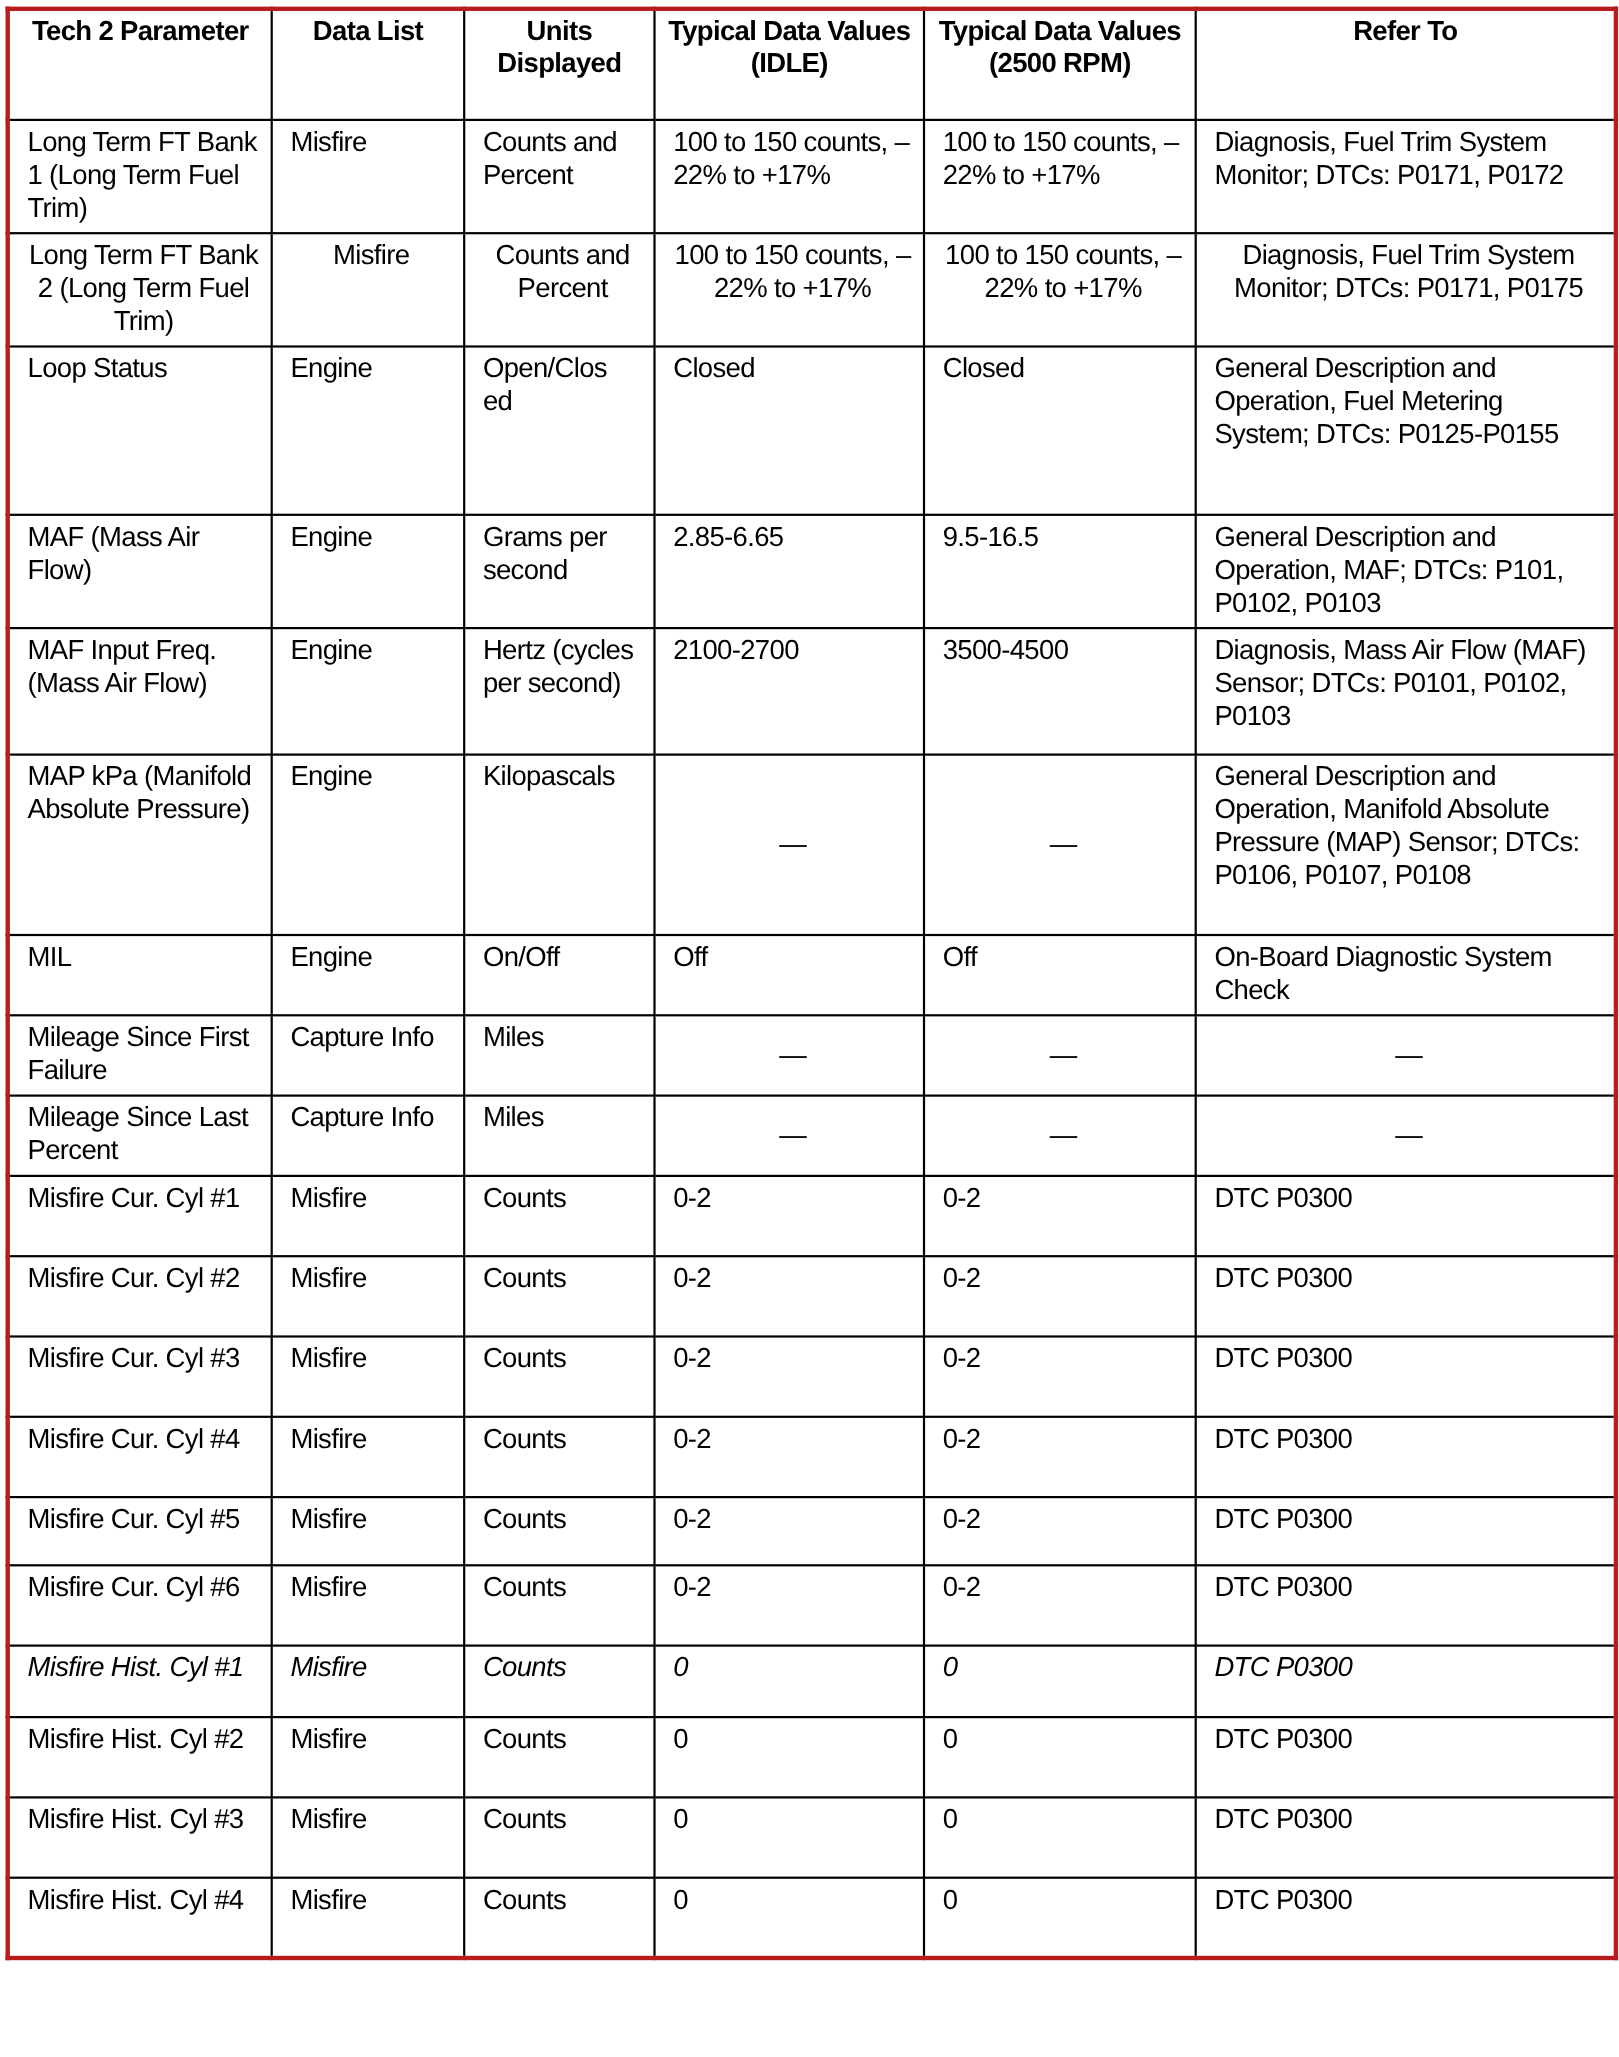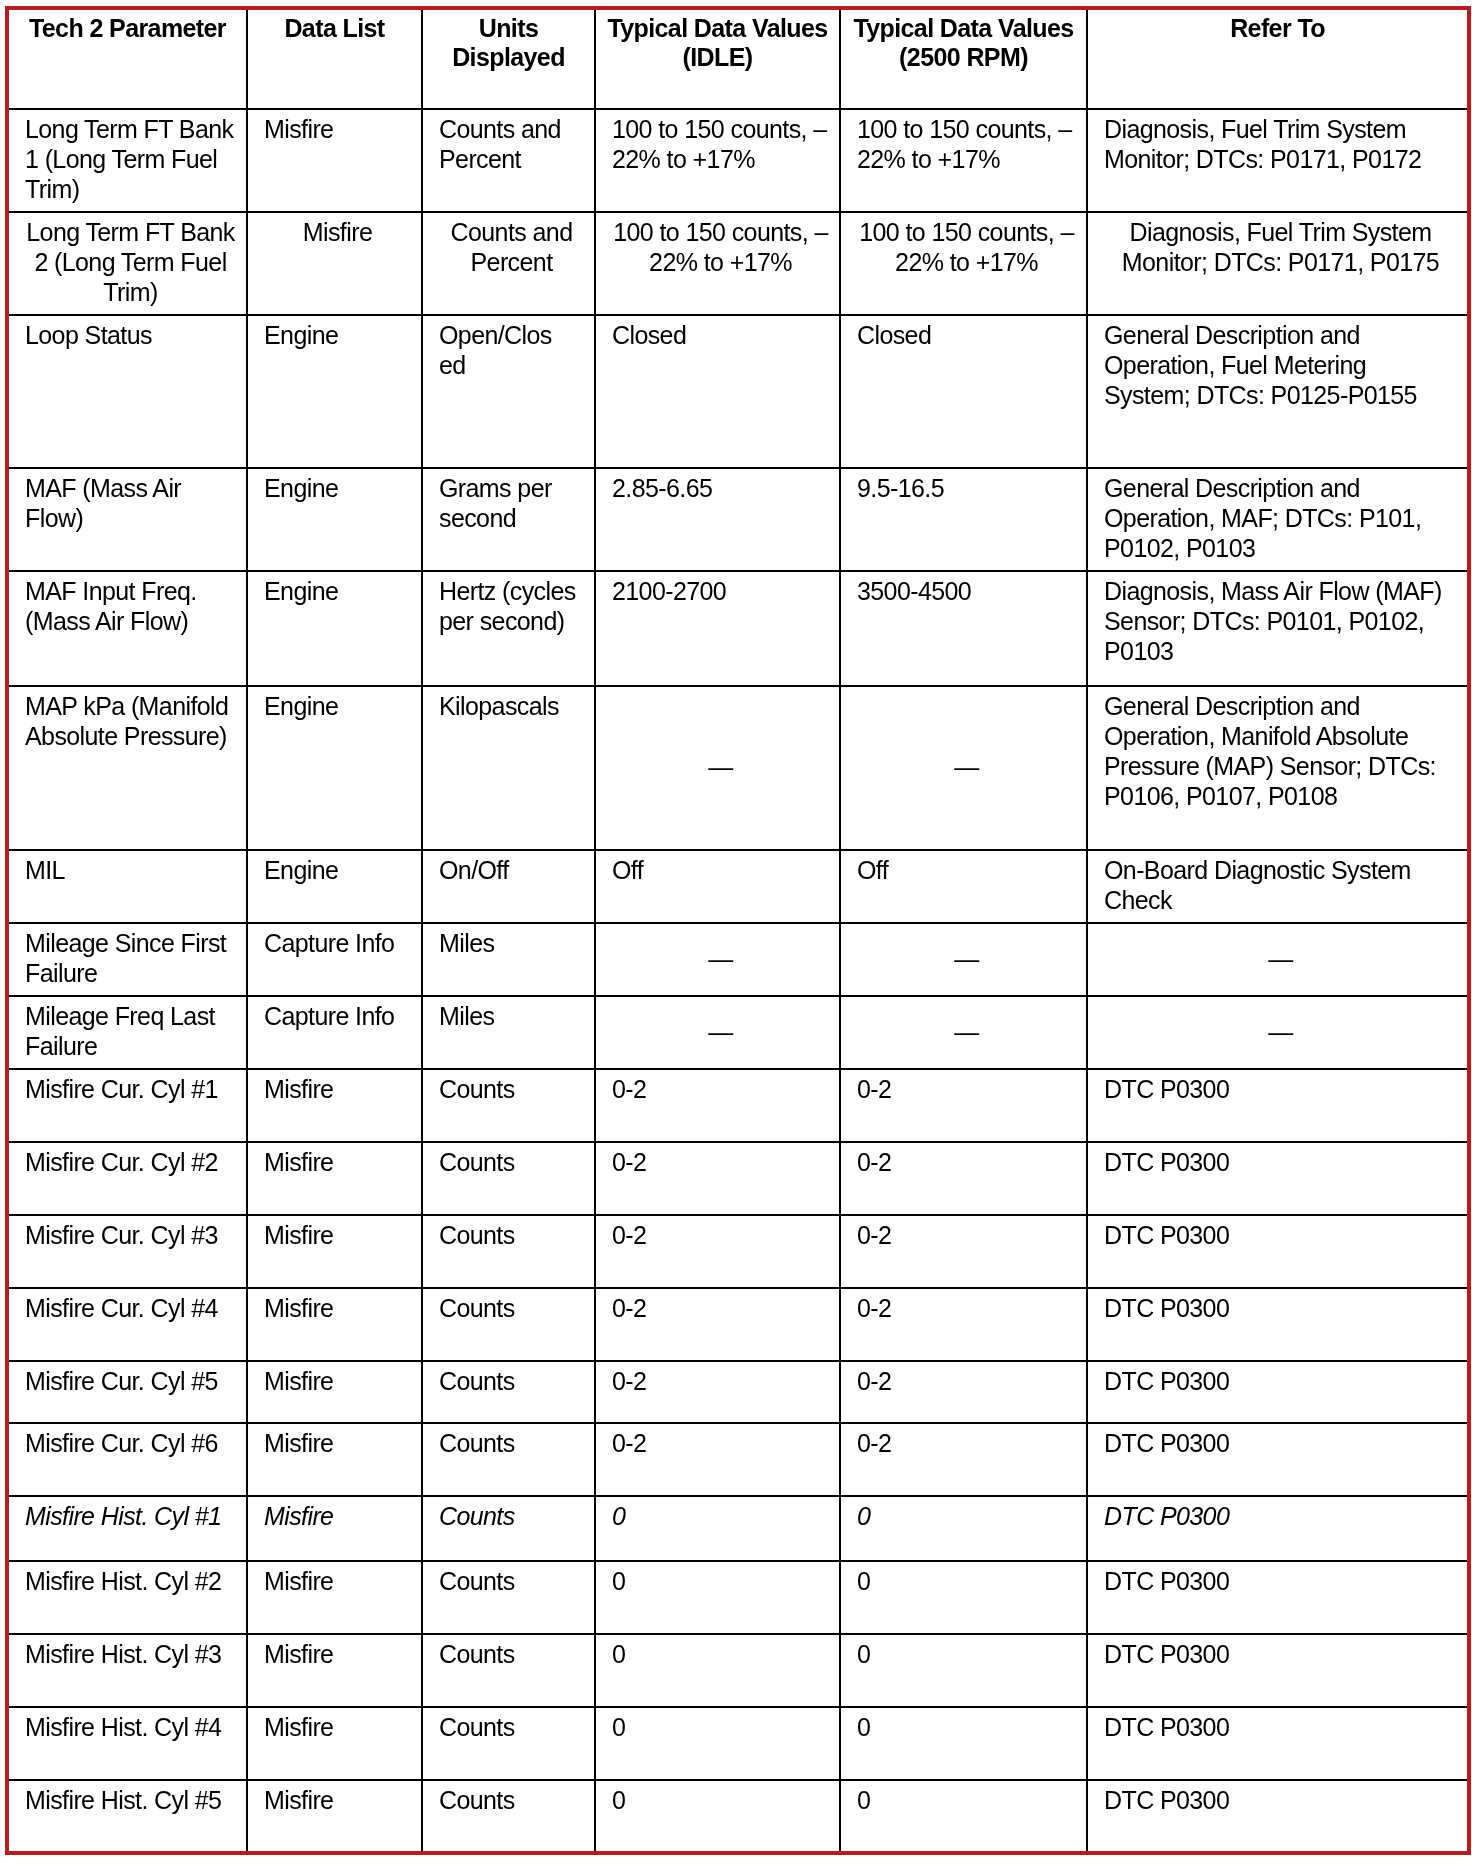--- a/index.html
+++ b/index.html
@@ -114,21 +114,21 @@
       </tr>
       <tr style="height: 73px;">
         <td>Mileage Since First Failure</td>
         <td>Capture Info</td>
         <td>Miles</td>
         <td class="dash">—</td>
         <td class="dash">—</td>
         <td class="dash">—</td>
       </tr>
       <tr style="height: 73px;">
-        <td>Mileage Freq Last Failure</td>
+        <td>Mileage Since Last Percent</td>
         <td>Capture Info</td>
         <td>Miles</td>
         <td class="dash">—</td>
         <td class="dash">—</td>
         <td class="dash">—</td>
       </tr>
       <tr style="height: 73px;">
         <td>Misfire Cur. Cyl #1</td>
         <td>Misfire</td>
         <td>Counts</td>
@@ -195,28 +195,20 @@
       <tr style="height: 73px;">
         <td>Misfire Hist. Cyl #3</td>
         <td>Misfire</td>
         <td>Counts</td>
         <td>0</td>
         <td>0</td>
         <td>DTC P0300</td>
       </tr>
       <tr style="height: 73px;">
         <td>Misfire Hist. Cyl #4</td>
-        <td>Misfire</td>
-        <td>Counts</td>
-        <td>0</td>
-        <td>0</td>
-        <td>DTC P0300</td>
-      </tr>
-      <tr style="height: 73px;">
-        <td>Misfire Hist. Cyl #5</td>
         <td>Misfire</td>
         <td>Counts</td>
         <td>0</td>
         <td>0</td>
         <td>DTC P0300</td>
       </tr>
     </tbody>
 </table>
 
 </body></html>

